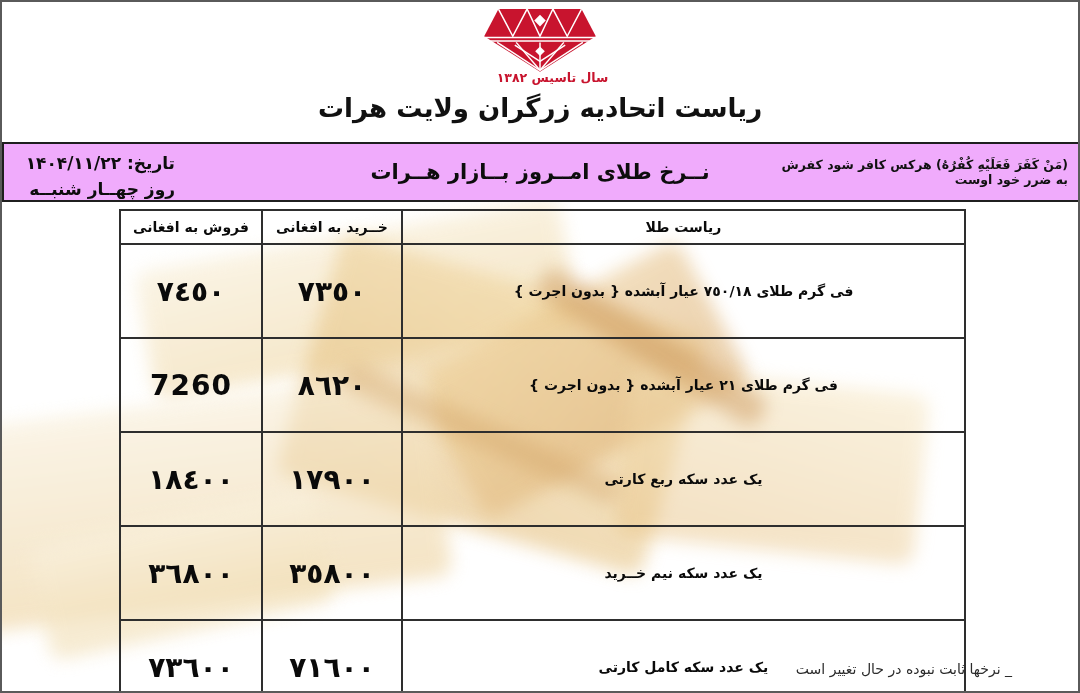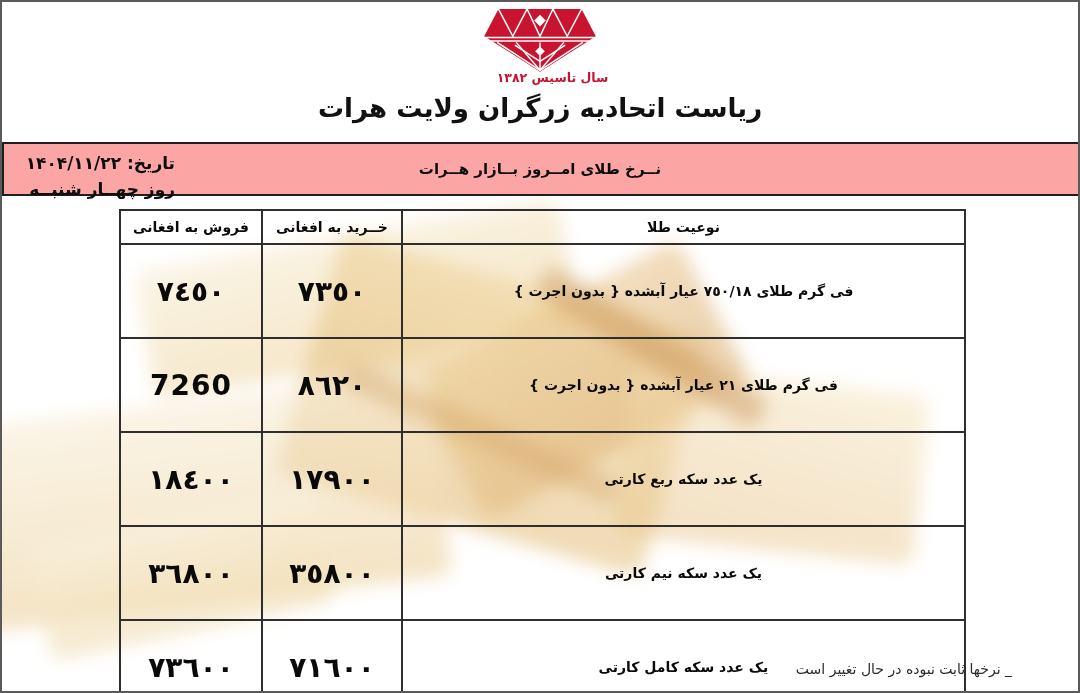--- a/index.html
+++ b/index.html
@@ -24,35 +24,35 @@
   .founded {
     color: #c8142e; font-weight: bold; font-size: 12.5px; margin-top: -3px; margin-left: 25px;
   }
   .main-title {
     font-size: 26px; font-weight: bold; color: #111; margin-top: 8px;
     letter-spacing: 0.5px;
   }
 
   
   .info-bar {
-    position: absolute; top: 140px; left: 0; right: 0; height: 54px;
-    background: #fca5a5;
+    position: absolute; top: 140px; left: 0; right: 0; height: 60px;
+    background: #f0abfc;
     border-top: 2px solid #1f1f1f; border-bottom: 2px solid #1f1f1f;
     z-index: 3;
   }
   .date-box {
     position: absolute; right: auto; left: 0; top: 0; bottom: 0; width: 187px;
     border-left: 2px solid #1f1f1f;
     padding: 6px 14px 0 6px;
     direction: rtl; text-align: right;
   }
   .date-box div { font-size: 17px; font-weight: bold; color: #0d0d0d; line-height: 1.55; }
   .band-title {
     position: absolute; left: 0; right: 0; top: 50%; transform: translateY(-50%);
-    text-align: center; font-size: 15px; font-weight: bold; color: #0d0d0d;
+    text-align: center; font-size: 21px; font-weight: bold; color: #0d0d0d;
   }
   .quote {
     position: absolute; right: 10px; top: 50%; transform: translateY(-50%);
     font-size: 12.5px; font-weight: bold; color: #111; direction: rtl;
     max-width: 300px; text-align: right;
   }
 
   
   .watermark-layer { position: absolute; inset: 0; z-index: 1; overflow: hidden; }
   .wm { position: absolute; filter: blur(9px); opacity: 0.62; border-radius: 14px; }
@@ -133,31 +133,32 @@
     <div class="founded">سال تاسیس ۱۳۸۲</div>
     <div class="main-title">ریاست اتحادیه زرگران ولایت هرات</div>
   </div>
 
   <div class="info-bar">
     <div class="date-box">
       <div>تاریخ: ۱۴۰۴/۱۱/۲۲</div>
       <div>روز چهــار شنبــه</div>
     </div>
     <div class="band-title">نــرخ طلای امــروز بــازار هــرات</div>
+    <div class="quote">(مَنْ كَفَرَ فَعَلَيْهِ كُفْرُهُ) هرکس کافر شود کفرش به ضرر خود اوست</div>
   </div>
 
   <table class="rate-table">
     <colgroup>
       <col style="width:563px">
       <col style="width:140px">
       <col style="width:142px">
     </colgroup>
     <thead>
       <tr>
-        <th>نوعیت طلا</th>
+        <th>ریاست طلا</th>
         <th>خــرید به افغانی</th>
         <th>فروش به افغانی</th>
       </tr>
     </thead>
     <tbody>
       <tr>
         <td class="type-cell">فی گرم طلای ٧٥٠/١٨ عیار آبشده { بدون اجرت }</td>
         <td class="num-cell">٧٣٥٠</td>
         <td class="num-cell">٧٤٥٠</td>
       </tr>
@@ -165,21 +166,21 @@
         <td class="type-cell">فی گرم طلای ٢١ عیار آبشده { بدون اجرت }</td>
         <td class="num-cell">٨٦٢٠</td>
         <td class="num-cell">7260</td>
       </tr>
       <tr>
         <td class="type-cell">یک عدد سکه ربع کارتی</td>
         <td class="num-cell">١٧٩٠٠</td>
         <td class="num-cell">١٨٤٠٠</td>
       </tr>
       <tr>
-        <td class="type-cell">یک عدد سکه نیم کارتی</td>
+        <td class="type-cell">یک عدد سکه نیم خــرید</td>
         <td class="num-cell">٣٥٨٠٠</td>
         <td class="num-cell">٣٦٨٠٠</td>
       </tr>
       <tr>
         <td class="type-cell">یک عدد سکه کامل کارتی</td>
         <td class="num-cell">٧١٦٠٠</td>
         <td class="num-cell">٧٣٦٠٠</td>
       </tr>
     </tbody>
   </table>

